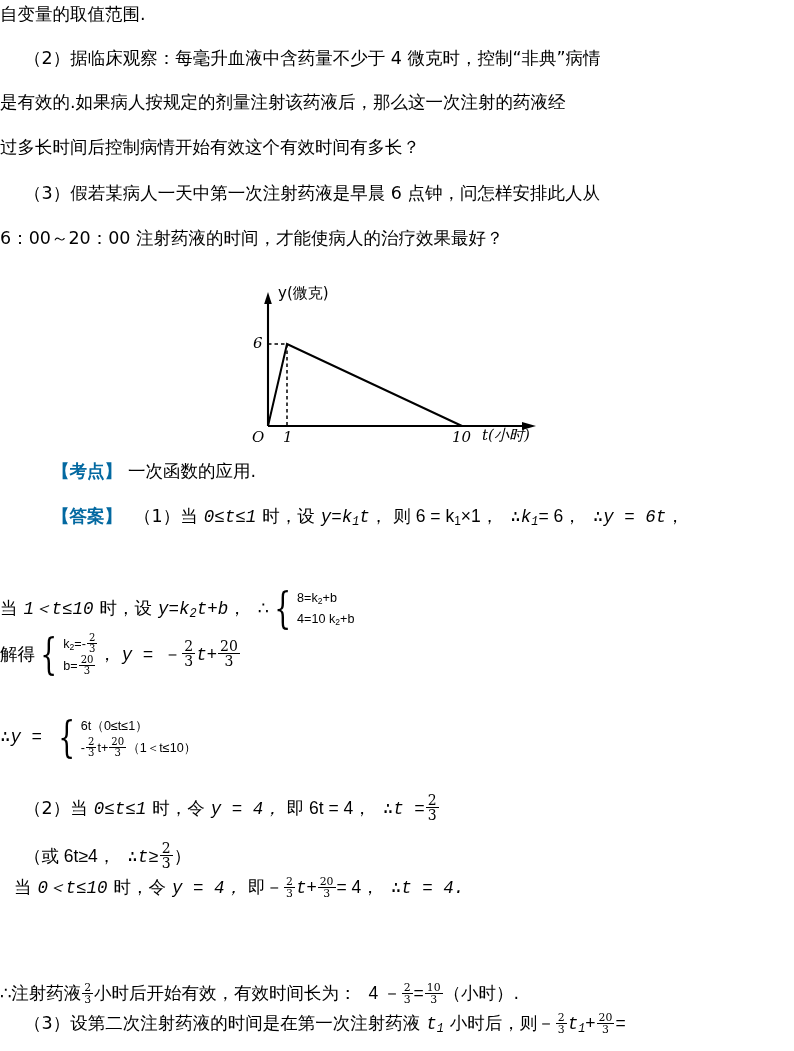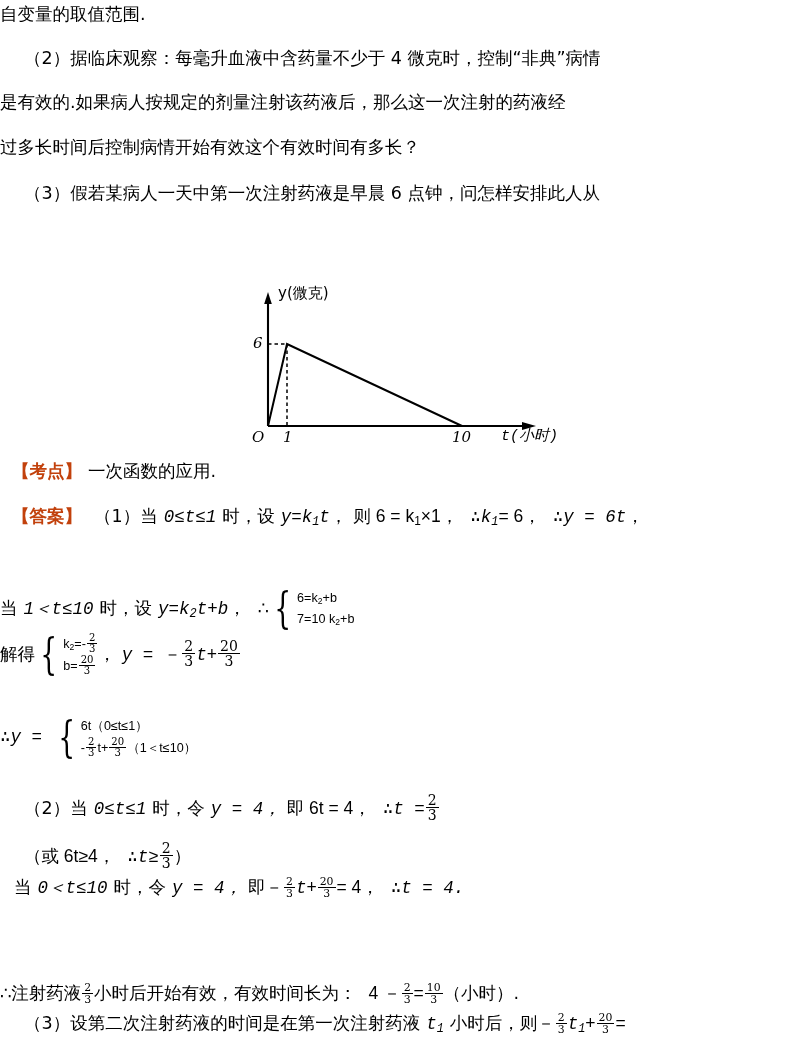--- a/index.html
+++ b/index.html
@@ -34,23 +34,24 @@
     letter-spacing: 0px;
   }
   .cn {
     font-family: "DejaVu Sans", "Liberation Sans", sans-serif;
     font-weight: 500;
   }
   .indent { padding-left: 24px; }
   .pad { padding-left: 12px; }
 
   .blue {
-    color: #c2410c;
+    color: #0369a1;
     font-weight: bold;
     font-family: Liberation Serif, serif;
+    margin-left: 40px;
   }
 
   
   .mv {
     font-family: Liberation Mono, monospace;
     font-style: italic;
   }
   .mn {
     font-family: Liberation Sans, sans-serif;
     font-style: normal;
@@ -135,58 +136,61 @@
   </div>
 
   <div class="line cn" style="top:139px;">
     <span>过多长时间后控制病情开始有效这个有效时间有多长？</span>
   </div>
 
   <div class="line cn indent" style="top:185px;">
     <span>（3）假若某病人一天中第一次注射药液是早晨 6 点钟，问怎样安排此人从</span>
   </div>
 
+  <div class="line cn" style="top:230px;">
+    <span>6：00～20：00 注射药液的时间，才能使病人的治疗效果最好？</span>
+  </div>
 
   <div class="figure">
     <svg width="320" height="162" viewBox="0 0 320 162">
 
       <line x1="32" y1="16" x2="32" y2="140" stroke="#000" stroke-width="2.1"></line>
       <polygon points="32,6 28.2,18 35.8,18" fill="#000"></polygon>
 
       <line x1="32" y1="140" x2="292" y2="140" stroke="#000" stroke-width="2.1"></line>
       <polygon points="300,140 286,136 286,144" fill="#000"></polygon>
 
       <line x1="32" y1="58" x2="51" y2="58" stroke="#000" stroke-width="1.5" stroke-dasharray="3.5,3"></line>
       <line x1="51" y1="58" x2="51" y2="140" stroke="#000" stroke-width="1.5" stroke-dasharray="3.5,3"></line>
 
       <polyline points="32,140 51,58 226,140" fill="none" stroke="#000" stroke-width="2" stroke-linejoin="miter"></polyline>
     </svg>
 
     <div class="fig-label cnlab" style="left:42px; top:-2px;">y(微克)</div>
-    <div class="fig-label" style="left:265px; top:140px; font-style:italic;font-family:Liberation Mono, monospace;">t(小时)</div>
+    <div class="fig-label" style="left:246px; top:140px; font-style:italic;">t(小时)</div>
     <div class="fig-label" style="left:17px; top:48px; font-style:italic;">6</div>
     <div class="fig-label" style="left:16px; top:142px; font-style:italic;">O</div>
     <div class="fig-label" style="left:47px; top:142px; font-style:italic;">1</div>
     <div class="fig-label" style="left:216px; top:142px; font-style:italic;">10</div>
   </div>
 
   <div class="line cn pad" style="top:463px;">
     <span class="blue">【考点】</span><span class="sp"></span><span>一次函数的应用.</span>
   </div>
 
   <div class="line cn pad" style="top:508px;">
     <span class="blue">【答案】</span><span class="sp2"></span><span>（1）当</span><span class="sp"></span><span class="mv">0≤t≤1</span><span class="sp"></span><span>时，设</span><span class="sp"></span><span class="mv">y</span><span class="mv">=k</span><span class="mv sub">1</span><span class="mv">t</span><span>，</span><span class="sp"></span><span class="mn">则 6 = k</span><span class="mn sub">1</span><span class="mn">×1，</span><span class="sp2"></span><span class="mv">∴k</span><span class="mv sub">1</span><span class="mn">= 6，</span><span class="sp2"></span><span class="mv">∴y = 6t</span><span>，</span>
   </div>
 
   <div class="line cn" style="top:588px;">
     <span>当</span><span class="sp"></span><span class="mv">1＜t≤10</span><span class="sp"></span><span>时，设</span><span class="sp"></span><span class="mv">y=k</span><span class="mv sub">2</span><span class="mv">t+b</span><span>，</span><span class="sp2"></span><span class="mn">∴</span><span class="brace-grp">
         <span class="brace">{</span>
         <span class="brace-rows">
-          <div><span class="mn">6=k</span><span class="mn sub">2</span><span class="mn">+b</span></div>
-          <div><span class="mn">7=10 k</span><span class="mn sub">2</span><span class="mn">+b</span></div>
+          <div><span class="mn">8=k</span><span class="mn sub">2</span><span class="mn">+b</span></div>
+          <div><span class="mn">4=10 k</span><span class="mn sub">2</span><span class="mn">+b</span></div>
         </span>
       </span>
   </div>
 
   <div class="line cn" style="top:633px;">
     <span>解得</span><span class="brace-grp">
         <span class="brace">{</span>
         <span class="brace-rows">
           <div><span class="mn">k</span><span class="mn sub">2</span><span class="mn">=-</span><span class="frac"><span class="num">2</span><span class="den">3</span></span></div>
           <div><span class="mn">b=</span><span class="frac"><span class="num">20</span><span class="den">3</span></span></div>

